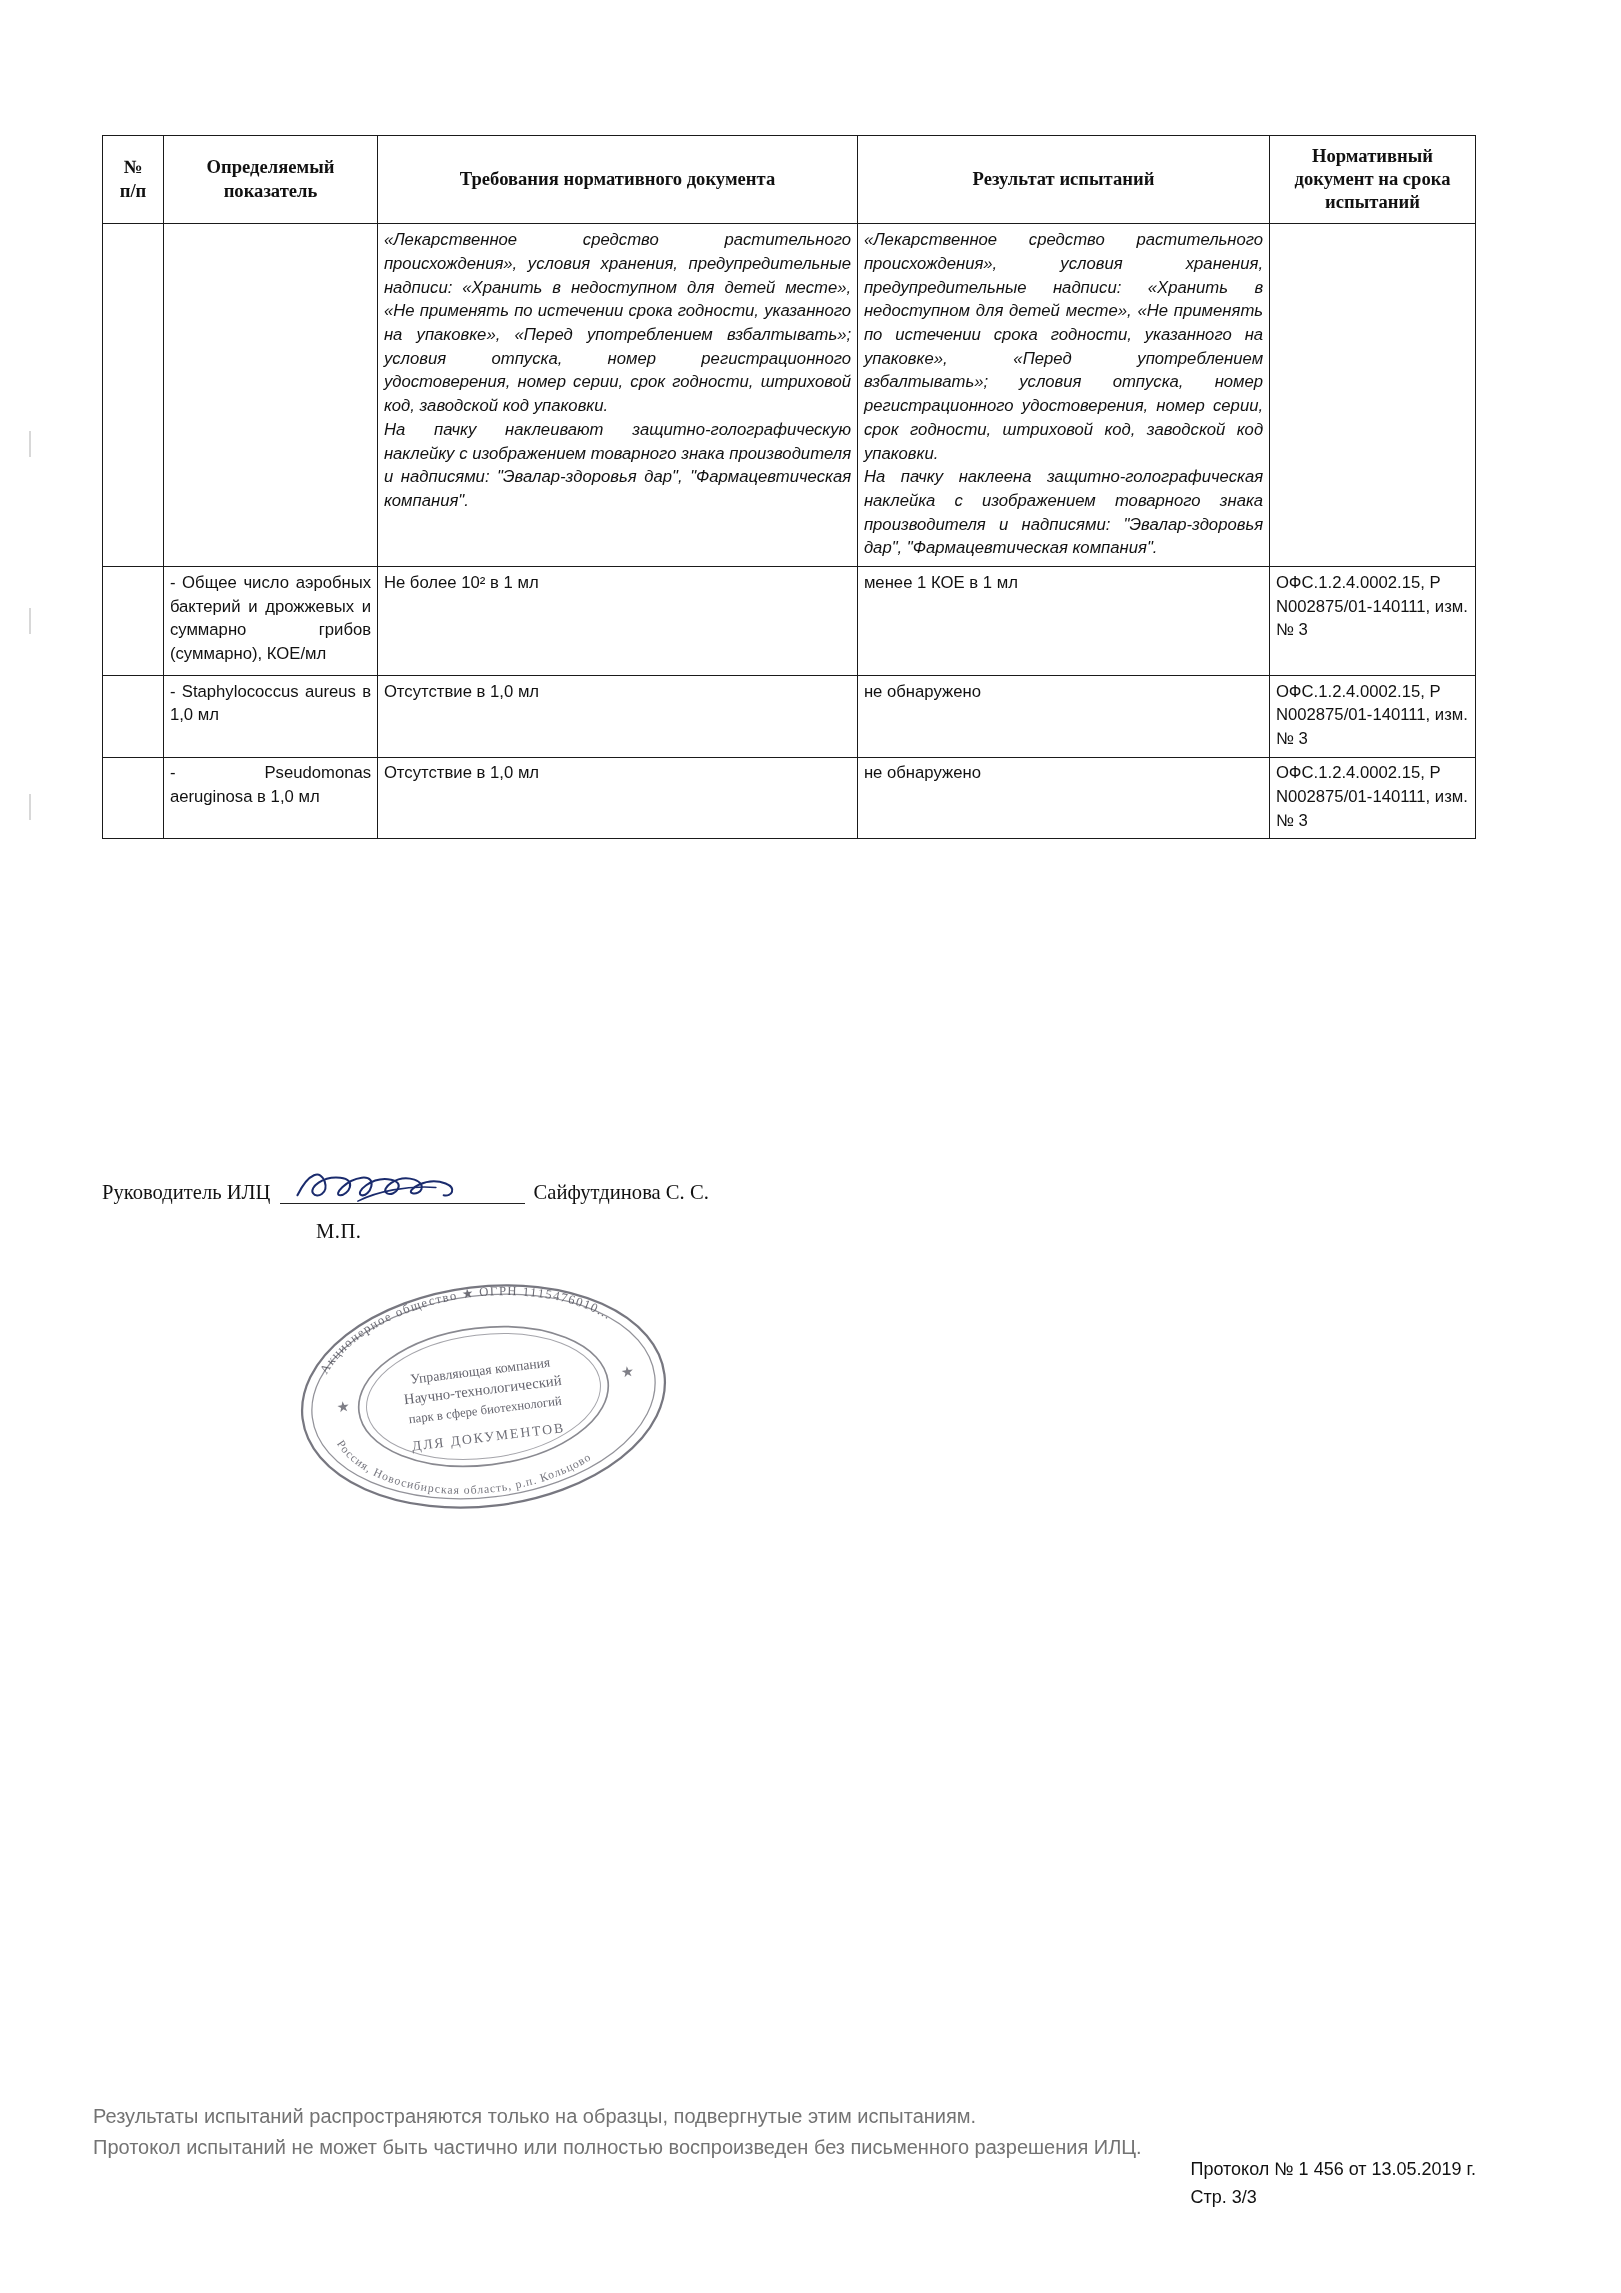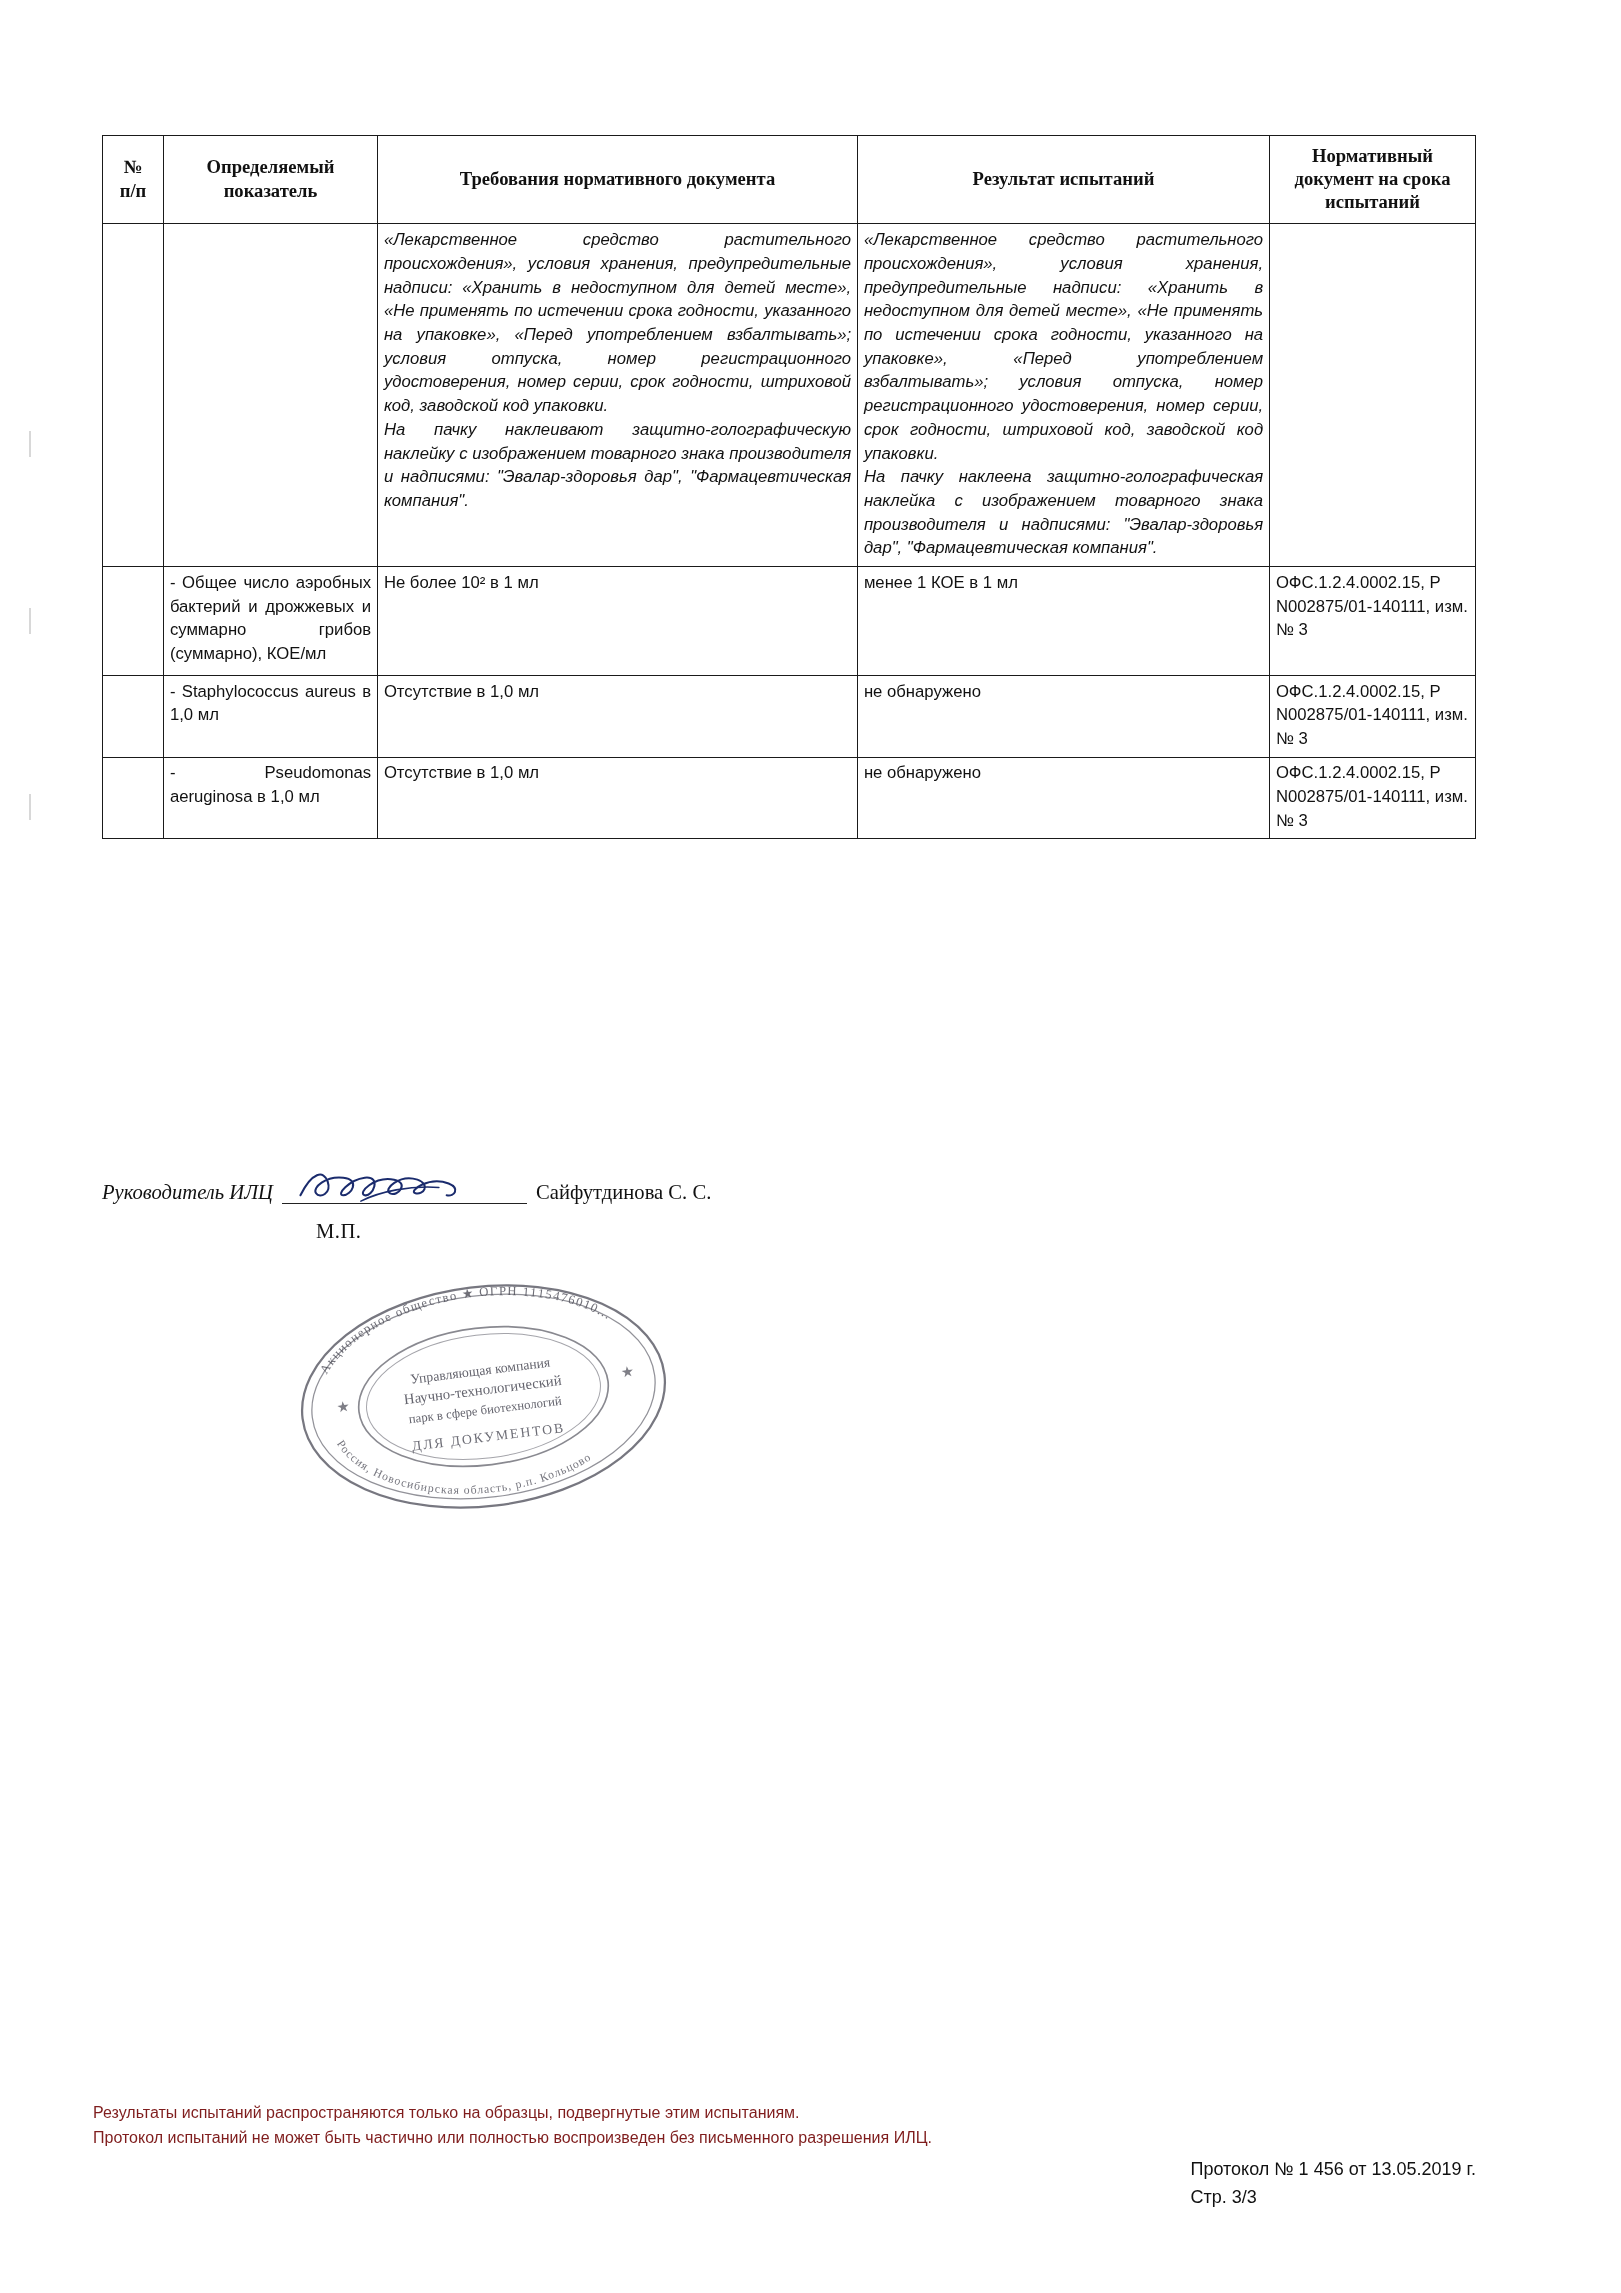--- a/index.html
+++ b/index.html
@@ -68,21 +68,20 @@
   .sign-row {
     position: absolute;
     left: 102px;
     top: 1181px;
     width: 1372px;
     font-family: "Liberation Serif", serif;
     font-size: 20.6px;
   }
   .sign-label {
     display: inline-block;
-    font-style: italic;
   }
   .sign-line {
     display: inline-block;
     width: 245px;
     border-bottom: 1px solid #222;
     position: relative;
     height: 21.6px;
     vertical-align: bottom;
     margin: 0 3.9px;
   }
@@ -113,23 +112,23 @@
     width: 461px;
     height: 245px;
   }
 
   
   .footer-notes {
     position: absolute;
     left: 93px;
     top: 2101px;
     width: 1176px;
-    font-size: 16px;
+    font-size: 20px;
     line-height: 1.55;
-    color: #7f1d1d;
+    color: #737373;
   }
   .footer-right {
     position: absolute;
     right: 145px;
     top: 2156px;
     text-align: left;
     font-size: 18px;
     line-height: 1.55;
   }
 

